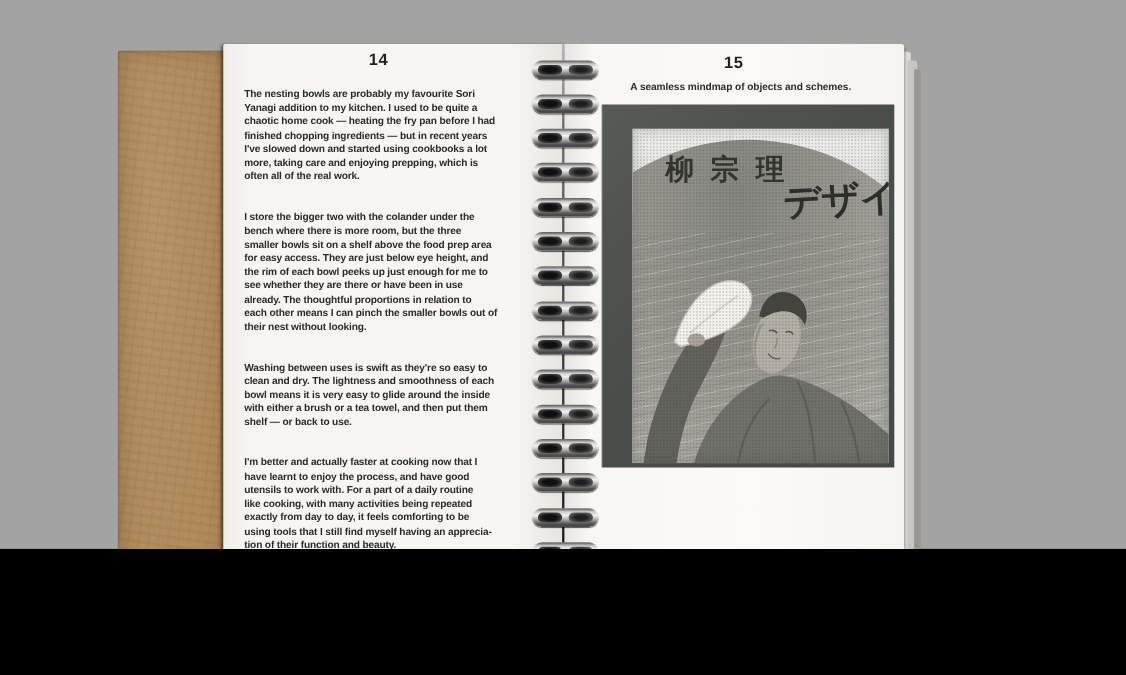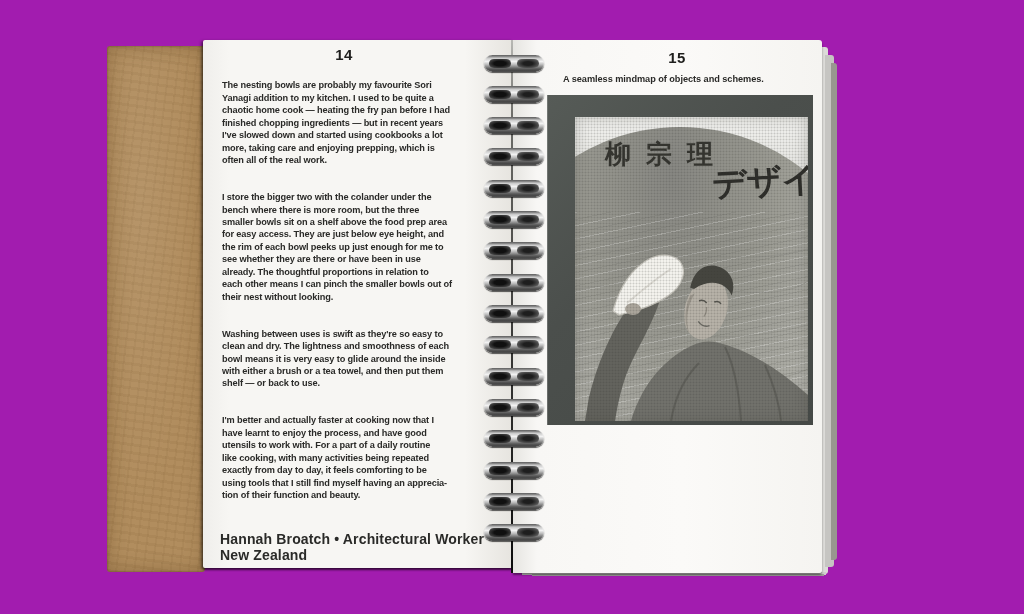--- a/index.html
+++ b/index.html
@@ -1,17 +1,17 @@
 <!DOCTYPE html>
 <html><head>
 <meta charset="utf-8">
 <style>
   html,body { margin:0; padding:0; background:#000; }
   .stage {
-    position:relative; width:1024px; height:614px; background:#a21caf;
+    position:relative; width:1024px; height:499px; background:#a3a3a3;
     overflow:hidden; font-family:"Liberation Sans", sans-serif;
   }
 
   
   .kraft {
     position:absolute; left:107px; top:46px; width:98px; height:526px;
     background-color:#b18d5e;
     background-image:
       radial-gradient(ellipse at 35% 30%, rgba(255,255,255,.07), transparent 60%),
       repeating-linear-gradient(8deg, rgba(118,84,40,.10) 0 3px, transparent 3px 8px),
@@ -39,36 +39,36 @@
     background:linear-gradient(90deg,#e6e5e1 0px,#f8f7f5 24px,#fbfaf8 55%,#f5f4f1 100%);
     border-radius:0 3px 3px 0;
     box-shadow:0 2px 2px rgba(0,0,0,.45);
   }
 
   .pg-num {
     position:absolute; font-size:15px; font-weight:bold; color:#1f1f1d;
     letter-spacing:.5px; text-align:center; width:244px;
   }
   .pg-num.left  { left:19px;  top:6px; }
-  .pg-num.right { left:42px;  top:9px; }
+  .pg-num.right { left:32px;  top:9px; }
 
   .body-text {
     position:absolute; left:19px; top:27px; width:262px;
     font-size:9.2px; font-weight:bold; line-height:12.45px;
     letter-spacing:-.12px; color:#2a2a28; white-space:pre-line;
   }
   .body-text p { margin:0 0 12px 0; }
 
   .credit {
     position:absolute; left:17px; top:491px;
     font-size:14px; font-weight:bold; letter-spacing:.15px; color:#2a2a28;
   }
 
   .caption {
-    position:absolute; left:50px; top:34px;
+    position:absolute; left:60px; top:34px;
     font-size:9.2px; font-weight:bold; letter-spacing:-.05px; color:#2a2a28;
   }
 
   
   .photo {
     position:absolute; left:34px; top:55px; width:266px; height:330px;
     background:linear-gradient(135deg,#565b57 0%,#4b4f4c 40%,#454946 100%);
     box-shadow: inset 1px 0 0 rgba(255,255,255,.18);
   }
   .cover {

